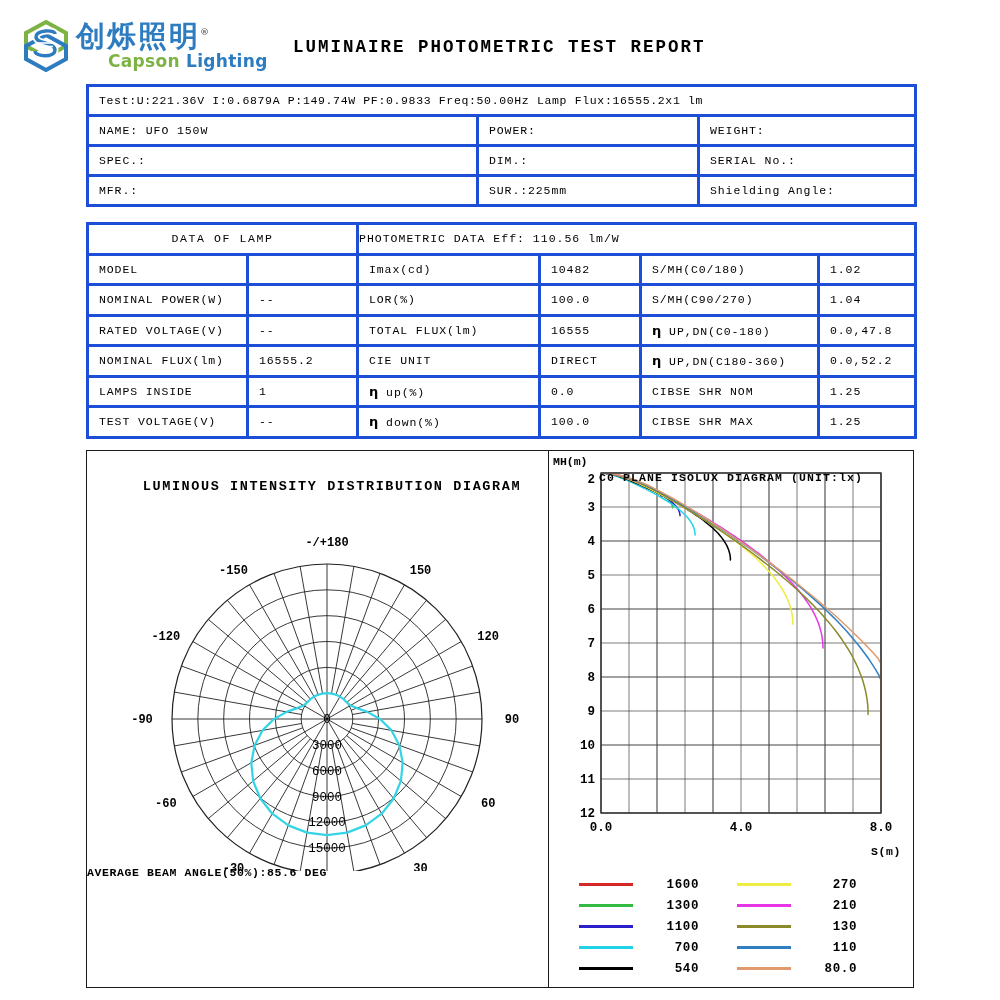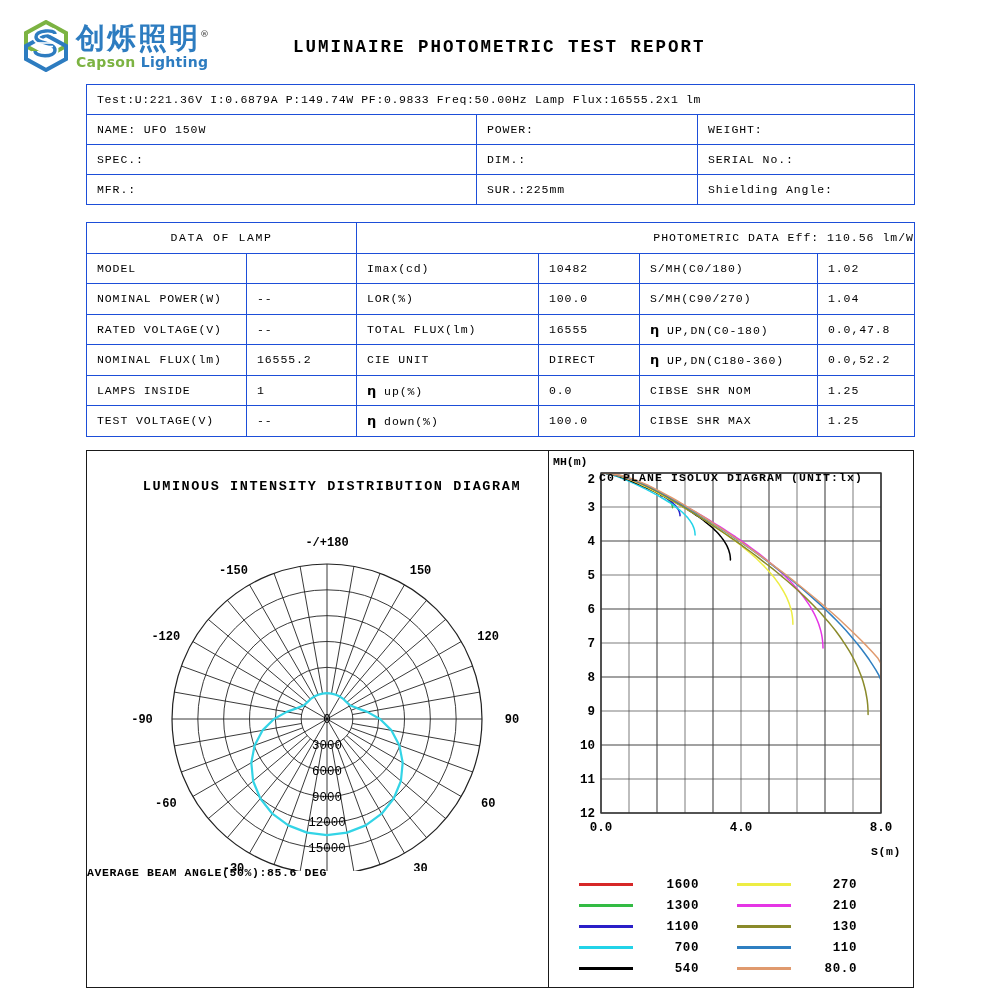--- a/index.html
+++ b/index.html
@@ -19,57 +19,57 @@
   #logo-mark { width:48px; height:52px; flex:none; }
   #logo-text { margin-left:6px; line-height:1; }
   #logo-cn {
     font-family:"DejaVu Sans", sans-serif;
     font-size:29px; font-weight:bold; letter-spacing:2px;
     color:#2d7cc0; position:relative; white-space:nowrap;
   }
   #logo-cn .reg { font-size:9px; vertical-align:super; color:#666; }
   #logo-en {
     font-family:"DejaVu Sans", sans-serif;
-    font-size:14px; font-weight:bold; letter-spacing:.3px;
-    color:#7cb342; margin-top:2px; white-space:nowrap;
+    font-size:17px; font-weight:bold; letter-spacing:.3px;
+    color:#7cb342; margin-top:2px; white-space:nowrap;margin-left:32px;
   }
   #logo-en .blue { color:#2d7cc0; }
   #report-title {
     position:absolute; left:293px; top:37px;
     font-size:17.5px; font-weight:bold; letter-spacing:2.0px;
     white-space:nowrap;
   }
 
   
   table.box {
     position:absolute;
     border-collapse:collapse;
     table-layout:fixed;
     background:#fff;
   }
   table.box td {
-    border:1px solid #1d4ed8;
+    border:3px solid #1d4ed8;
     font-size:11.5px;
     letter-spacing:.9px;
     padding:0 0 0 10px;
     vertical-align:middle;
     white-space:nowrap;
     overflow:hidden;
   }
 
   
   #info-table { left:86px; top:84px; width:828px; }
   #info-table td { height:30px; }
   #info-table td.testline { letter-spacing:.65px; font-size:11.5px; }
 
   
   #data-table { left:86px; top:222px; width:828px; }
   #data-table td { height:30.5px; }
   #data-table td.hdr { text-align:center; padding-left:0; letter-spacing:1.6px; }
-  #data-table td.hdr2 { text-align:right; padding-left:0; letter-spacing:1.0px; }
+  #data-table td.hdr2 { text-align:left; padding-left:0; letter-spacing:1.0px; }
   .eta { font-family:"DejaVu Sans", sans-serif; font-size:13px; font-weight:bold; letter-spacing:0; }
 
   
   .panel {
     position:absolute;
     border:1px solid #1a1a1a;
     background:#fff;
     overflow:hidden;
   }
   #polar-panel { left:86px; top:450px; width:492px; height:538px; }

